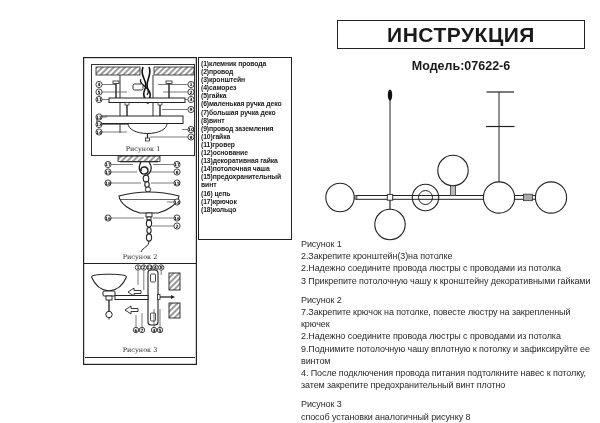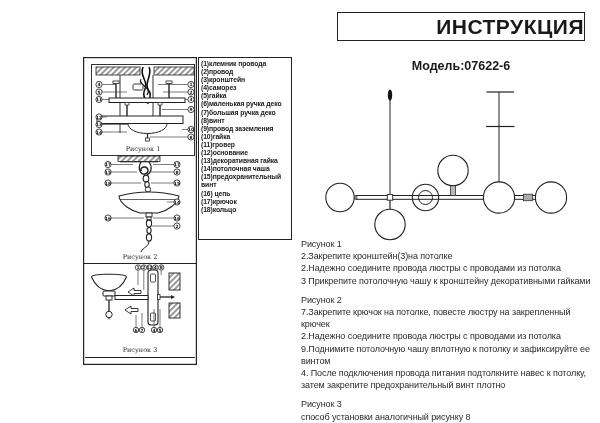--- a/index.html
+++ b/index.html
@@ -1,19 +1,19 @@
 <!DOCTYPE html>
 <html><head>
 <meta charset="utf-8">
 <style>
   html,body{margin:0;padding:0;background:#fff}
   .page{position:relative;width:600px;height:423px;background:#fff;outline:1px solid #7a7a7a;
         font-family:"Liberation Sans",sans-serif;color:#1a1a1a;overflow:hidden}
-  .title-box{position:absolute;left:337px;top:12px;width:246px;height:27px;border:1.5px solid #222;
-             display:flex;align-items:center;justify-content:flex-end;background:#fff}
+  .title-box{position:absolute;left:337px;top:20px;width:246px;height:27px;border:1.5px solid #222;
+             display:flex;align-items:center;justify-content:center;background:#fff}
   .title-text{font-size:21px;font-weight:700;letter-spacing:.5px;white-space:nowrap}
   .model{position:absolute;left:360px;top:59px;width:202px;text-align:center;font-size:12.5px;font-weight:700}
   .figpanel{position:absolute;left:83px;top:57px}
   .parts{position:absolute;left:198px;top:57px;width:94px;height:183px;border:1px solid #222;
          box-sizing:border-box;padding:2px 1px 0 2px;font-size:6.8px;font-weight:700;
          line-height:8.1px;letter-spacing:-.1px}
   .lamp{position:absolute;left:320px;top:85px}
   .instr{position:absolute;left:301px;top:238px;width:298px;font-size:9px;line-height:12.2px;
          letter-spacing:-.1px;color:#2a2a2a}
   .instr .blk{margin-bottom:7px}

